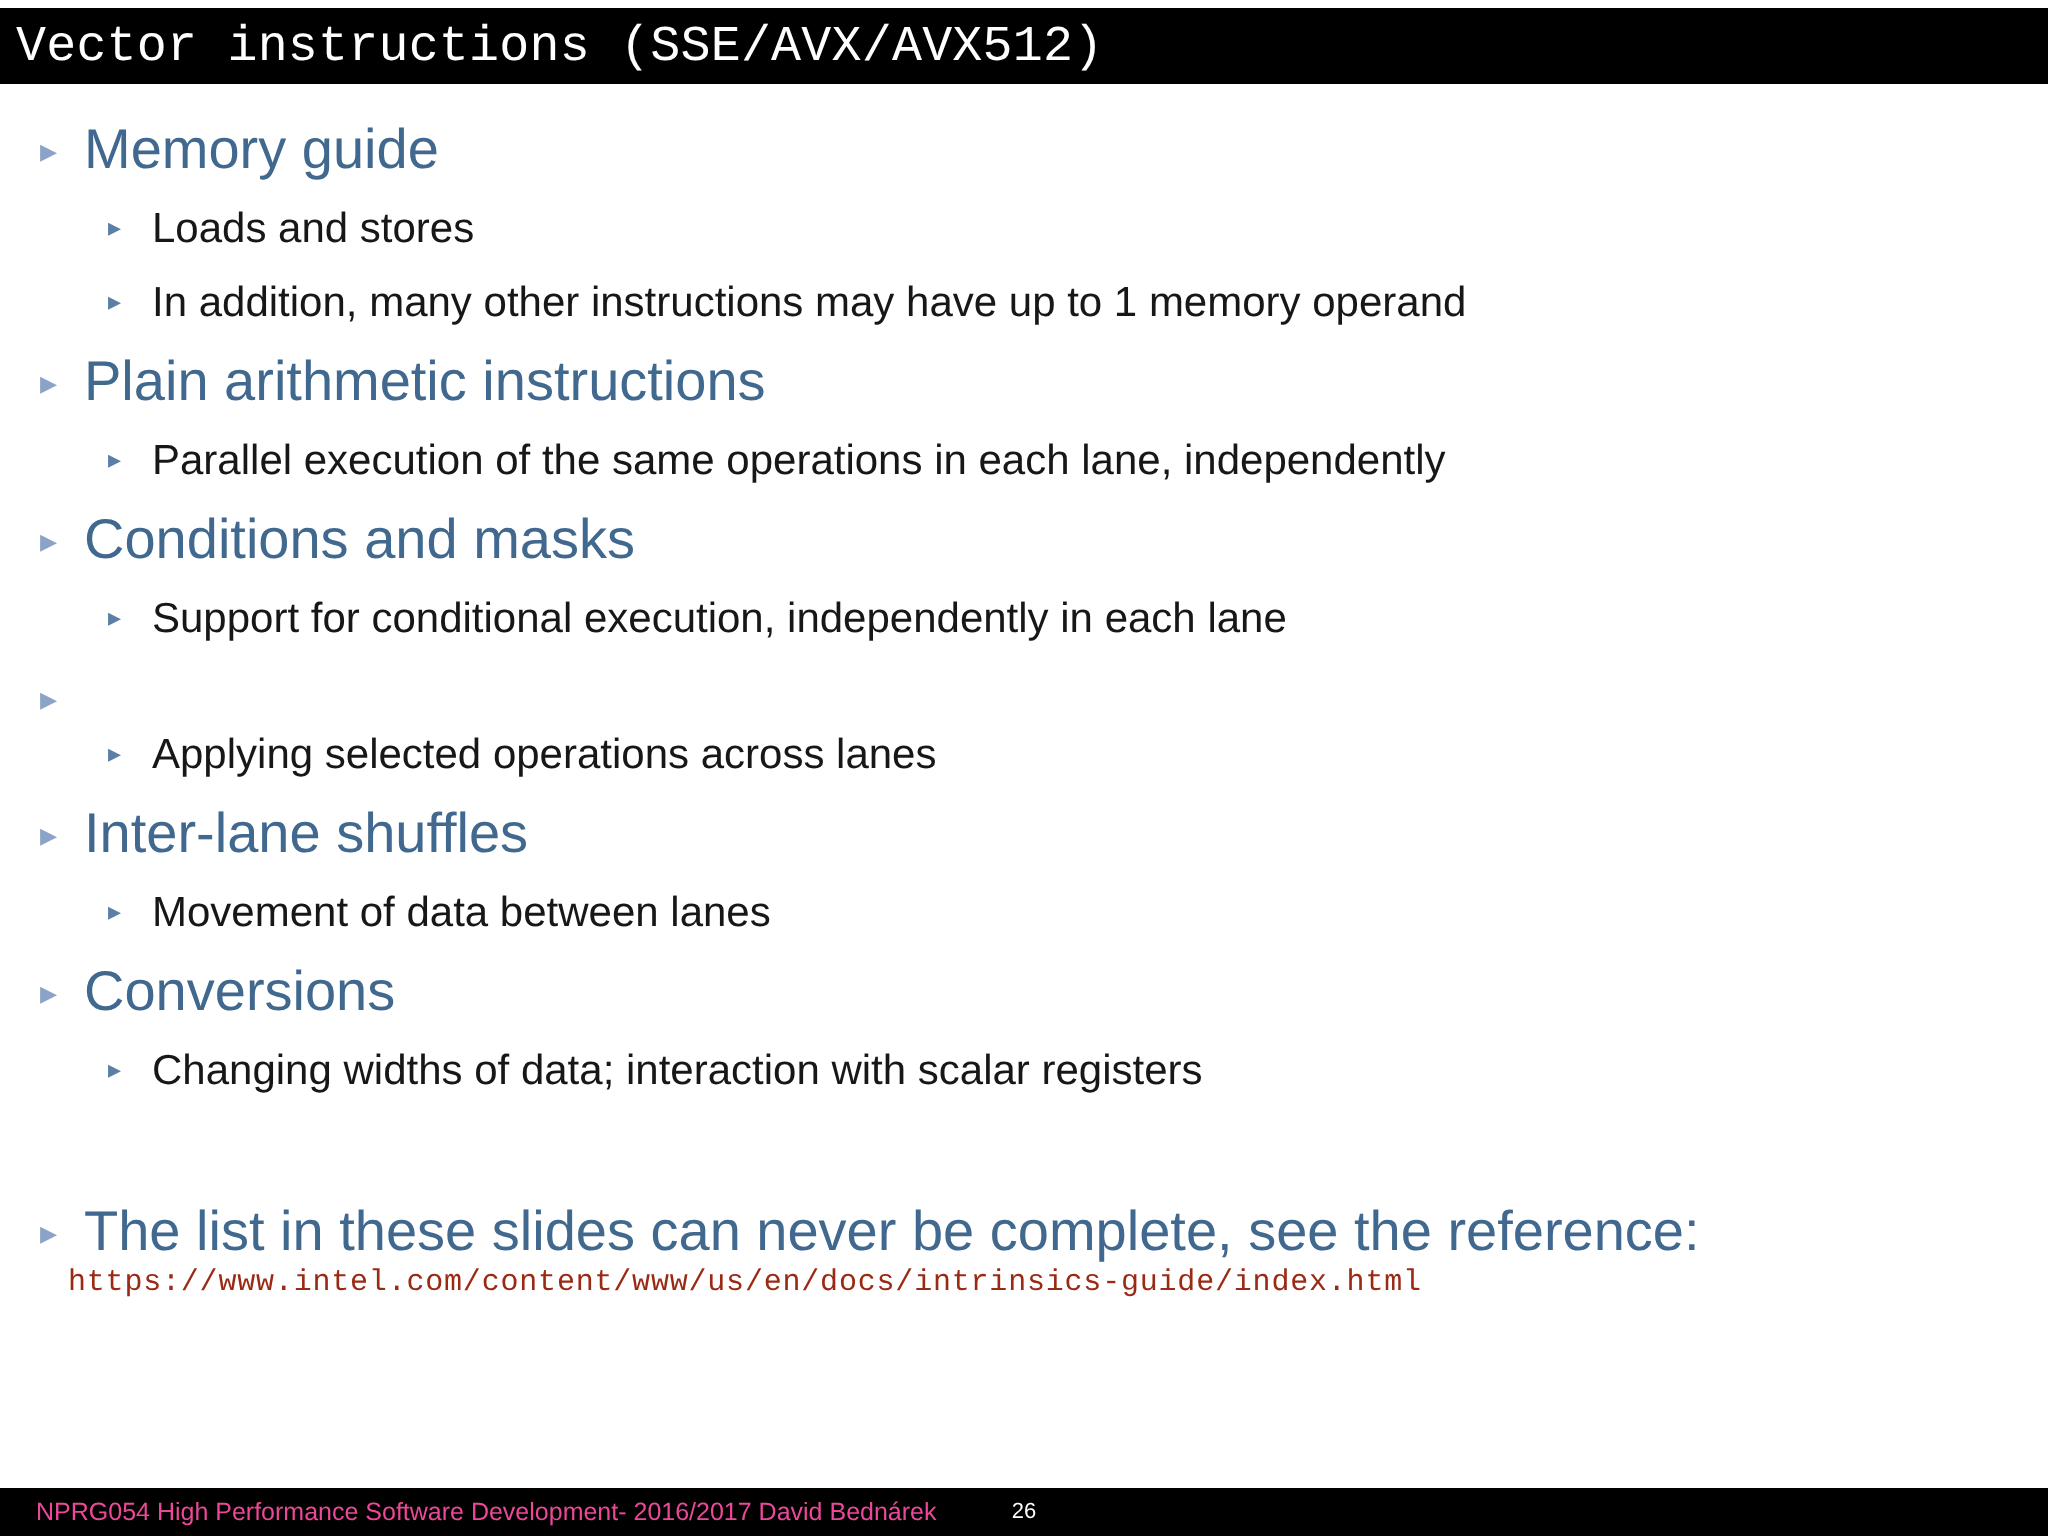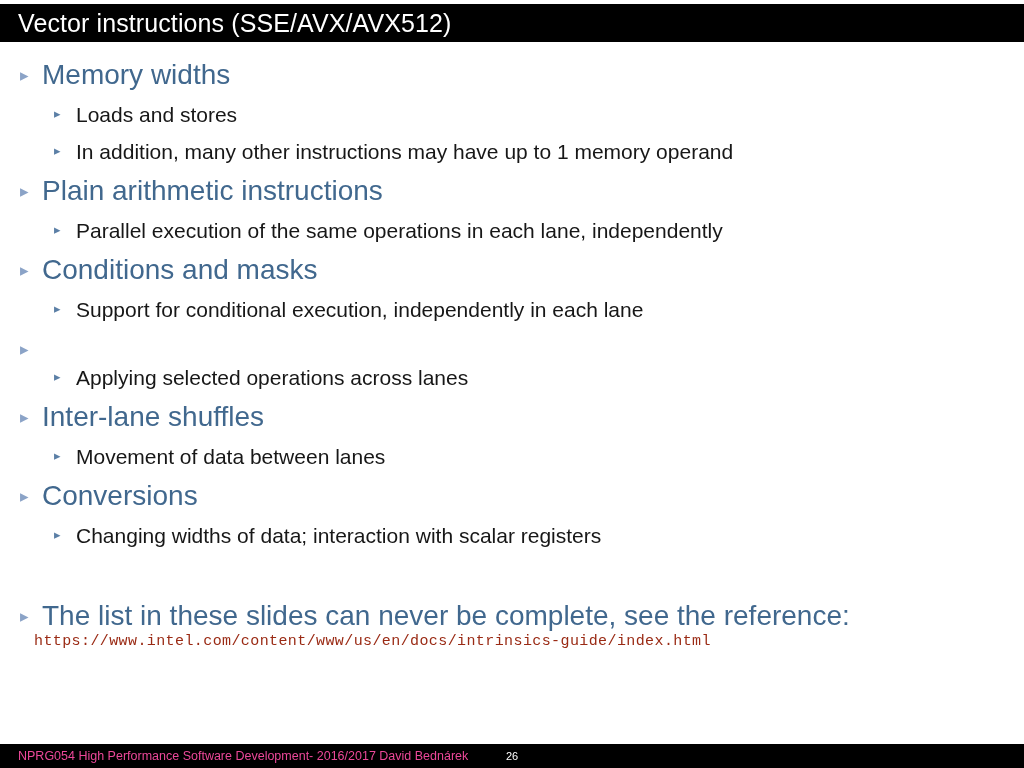--- a/index.html
+++ b/index.html
@@ -27,23 +27,24 @@
     width: 1024px;
     height: 38px;
     background: #000000;
     display: flex;
     align-items: center;
   }
   .title-text {
     color: #ffffff;
     font-size: 25px;
     font-weight: normal;
-    padding-left: 18px;
+    padding-left: 8px;
     letter-spacing: 0.1px;
     white-space: nowrap;
+    font-family: Liberation Mono, monospace;
   }
   
   .content {
     position: absolute;
     left: 0;
     top: 54px;
     width: 1024px;
   }
   .l1 {
     display: flex;
@@ -136,21 +137,21 @@
 <div class="slide">
 
   <div class="title-bar">
     <div class="title-text">Vector instructions (SSE/AVX/AVX512)</div>
   </div>
 
   <div class="content">
 
     <div class="l1">
       <span class="arrow">▸</span>
-      <span class="txt">Memory widths</span>
+      <span class="txt">Memory guide</span>
     </div>
 
     <div class="l2">
       <span class="arrow">▸</span>
       <span class="txt">Loads and stores</span>
     </div>
 
     <div class="l2">
       <span class="arrow">▸</span>
       <span class="txt">In addition, many other instructions may have up to 1 memory operand</span>

